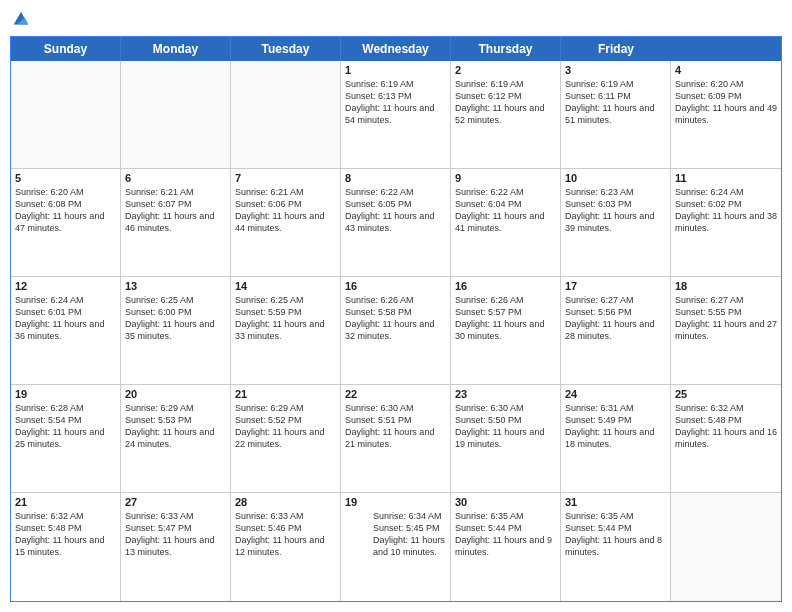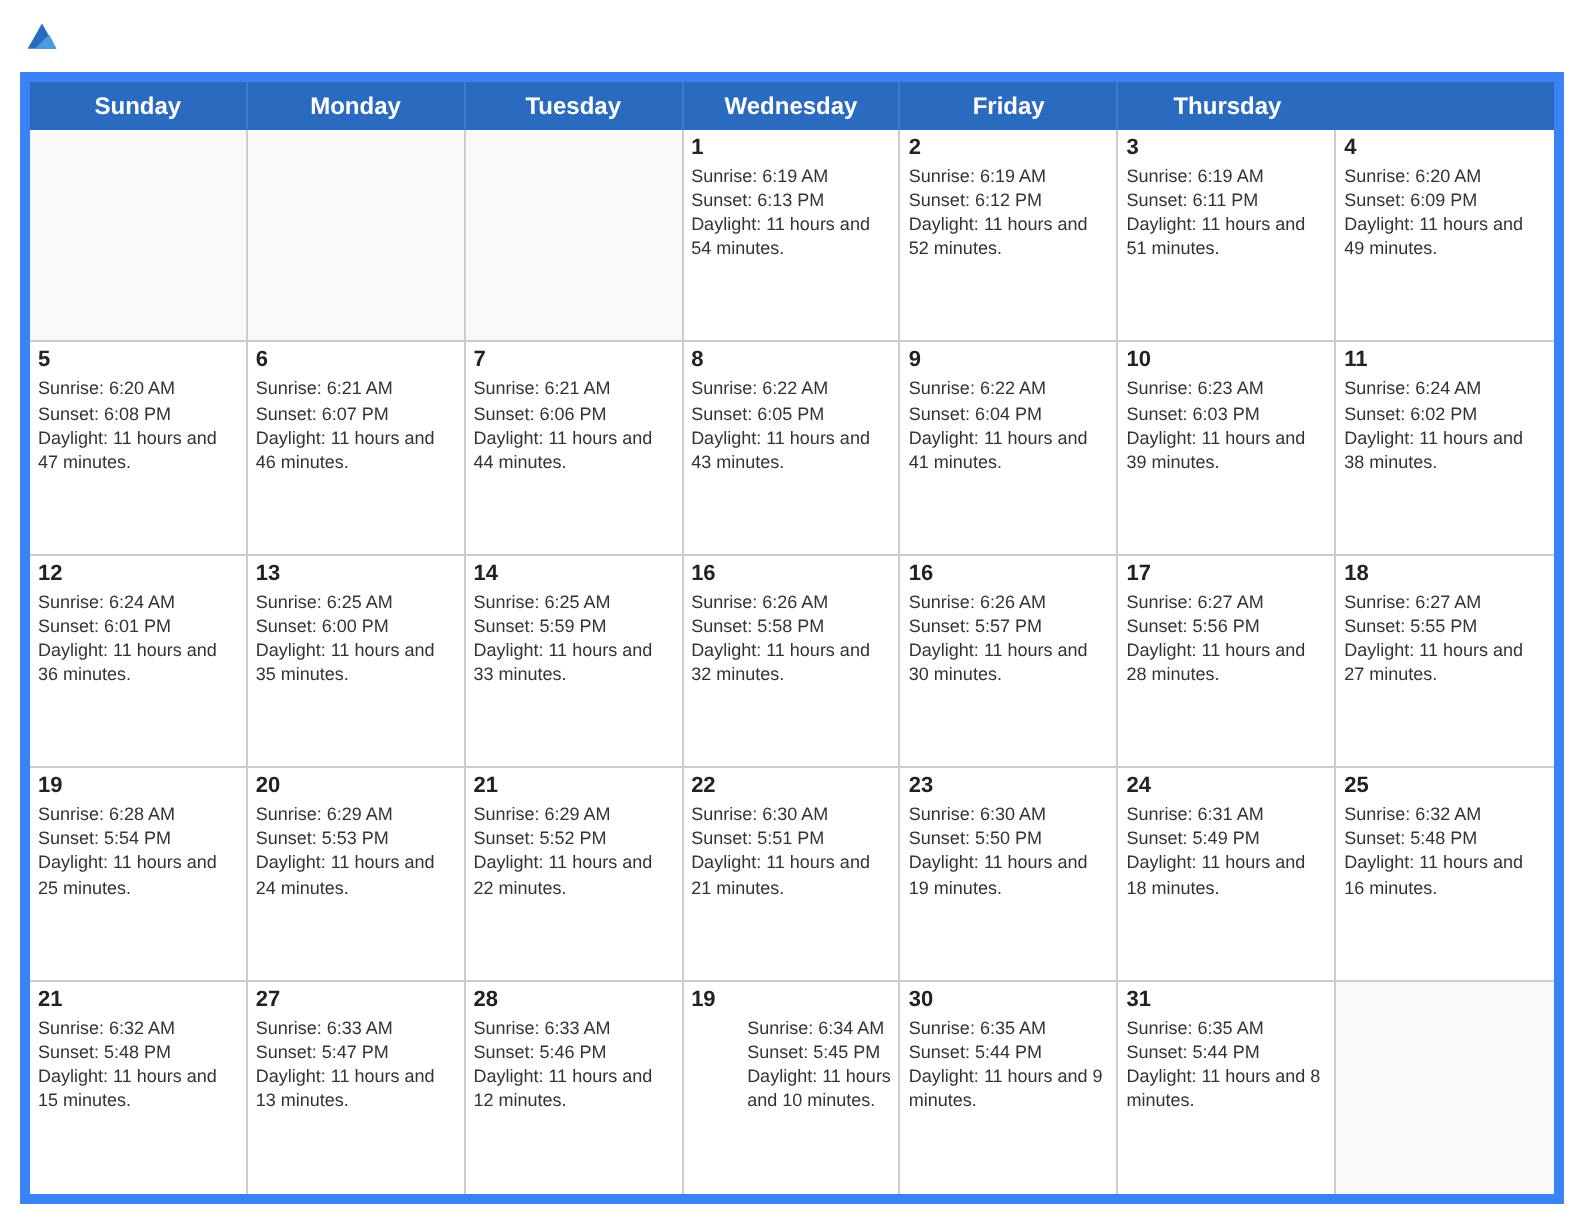--- a/index.html
+++ b/index.html
@@ -57,21 +57,21 @@
       line-height: 1.1;
     }
     .location {
       font-size: 14px;
       color: #444;
     }
     .calendar {
       flex: 1;
       display: flex;
       flex-direction: column;
-      border: 5px solid #3b82f6;
+      border: 1px solid #3b82f6;
     }
     .cal-header-row {
       display: grid;
       grid-template-columns: repeat(7, 1fr);
       background: #2a6abf;
     }
     .cal-header-cell {
       color: #fff;
       font-size: 12px;
       font-weight: bold;
@@ -133,22 +133,22 @@
       <div class="location"></div>
     </div>
   </div>
 
   <div class="calendar">
     <div class="cal-header-row">
     <div class="cal-header-cell">Sunday</div>
         <div class="cal-header-cell">Monday</div>
         <div class="cal-header-cell">Tuesday</div>
         <div class="cal-header-cell">Wednesday</div>
+        <div class="cal-header-cell">Thursday</div>
         <div class="cal-header-cell">Friday</div>
-        <div class="cal-header-cell">Thursday</div>
       </div>
     <div class="cal-body">
     <div class="cal-week">
           <div class="cal-cell empty"></div>
           <div class="cal-cell empty"></div>
           <div class="cal-cell empty"></div>
           <div class="cal-cell">
             <div class="day-number">1</div>
             <div class="cell-info" style="white-space: pre-line;">Sunrise: 6:19 AM
 Sunset: 6:13 PM

